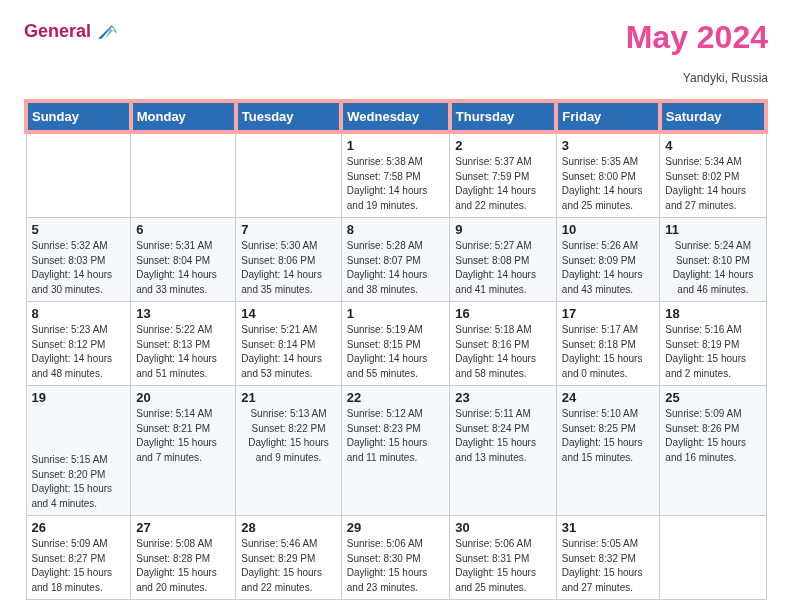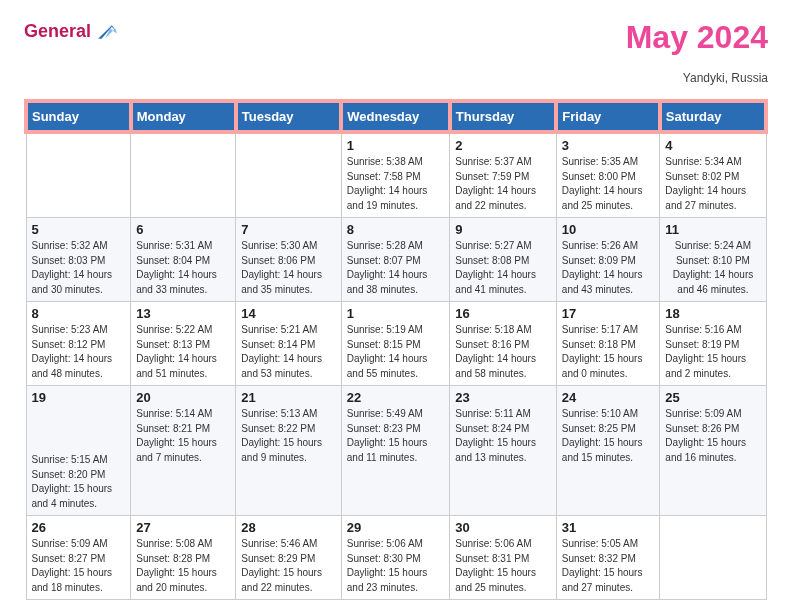--- a/index.html
+++ b/index.html
@@ -258,27 +258,27 @@
 Daylight: 15 hours and 4 minutes.</div>
           </td>
           <td>
             <div class="day-number">20</div>
             <div class="day-info" style="white-space: pre-line;">Sunrise: 5:14 AM
 Sunset: 8:21 PM
 Daylight: 15 hours and 7 minutes.</div>
           </td>
           <td>
             <div class="day-number">21</div>
-            <div class="day-info" style="white-space: pre-line;">Sunrise: 5:13 AM
+            <div class="day-info" style="white-space: pre-line; text-align: center;">Sunrise: 5:13 AM
 Sunset: 8:22 PM
 Daylight: 15 hours and 9 minutes.</div>
           </td>
           <td>
             <div class="day-number">22</div>
-            <div class="day-info" style="white-space: pre-line;">Sunrise: 5:49 AM
+            <div class="day-info" style="white-space: pre-line;">Sunrise: 5:12 AM
 Sunset: 8:23 PM
 Daylight: 15 hours and 11 minutes.</div>
           </td>
           <td>
             <div class="day-number">23</div>
             <div class="day-info" style="white-space: pre-line;">Sunrise: 5:11 AM
 Sunset: 8:24 PM
 Daylight: 15 hours and 13 minutes.</div>
           </td>
           <td>

